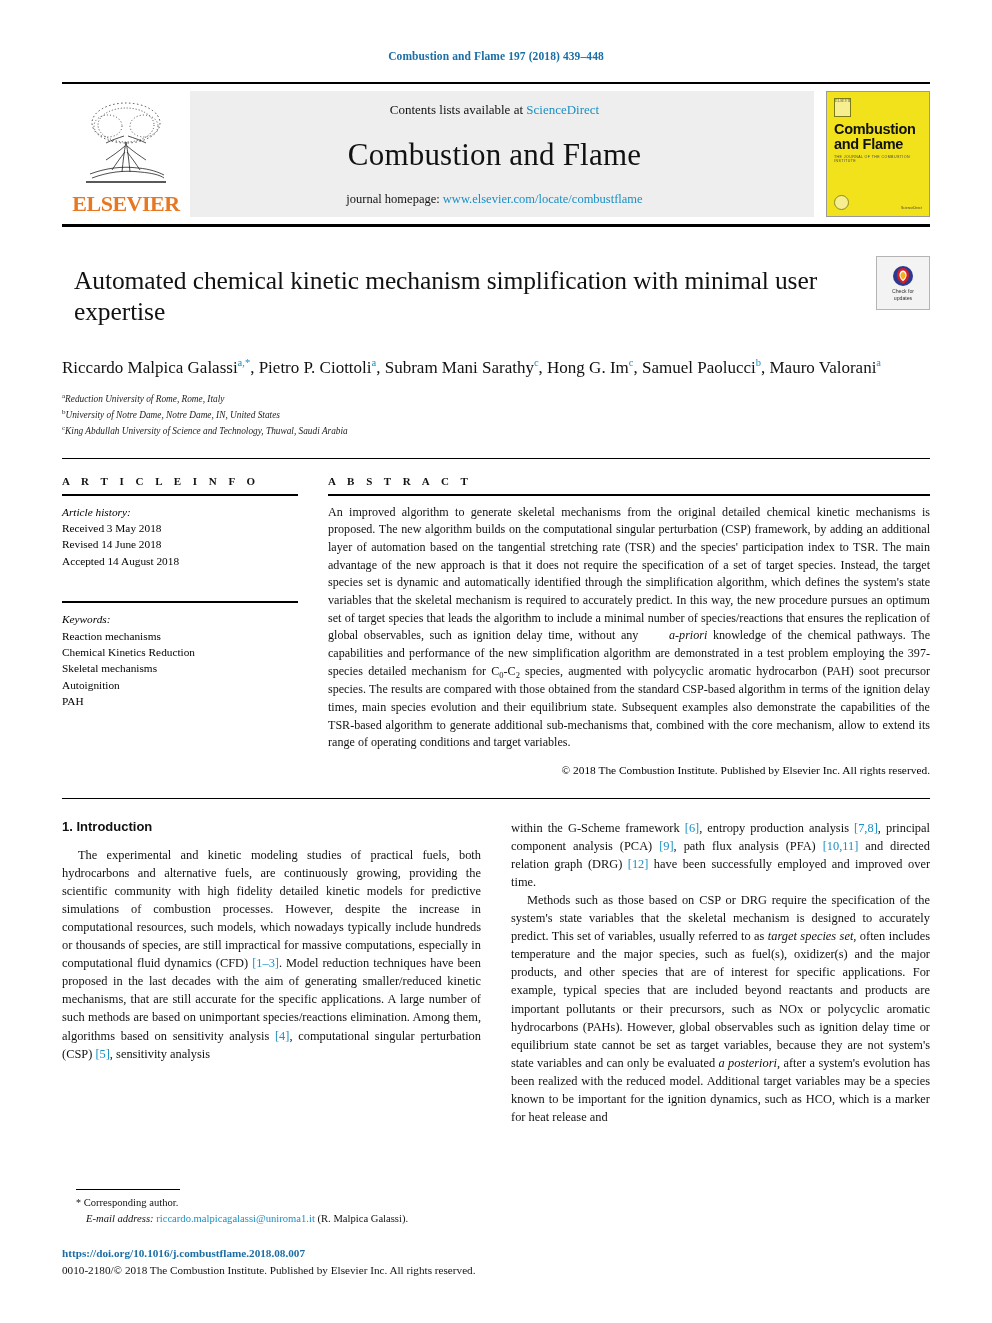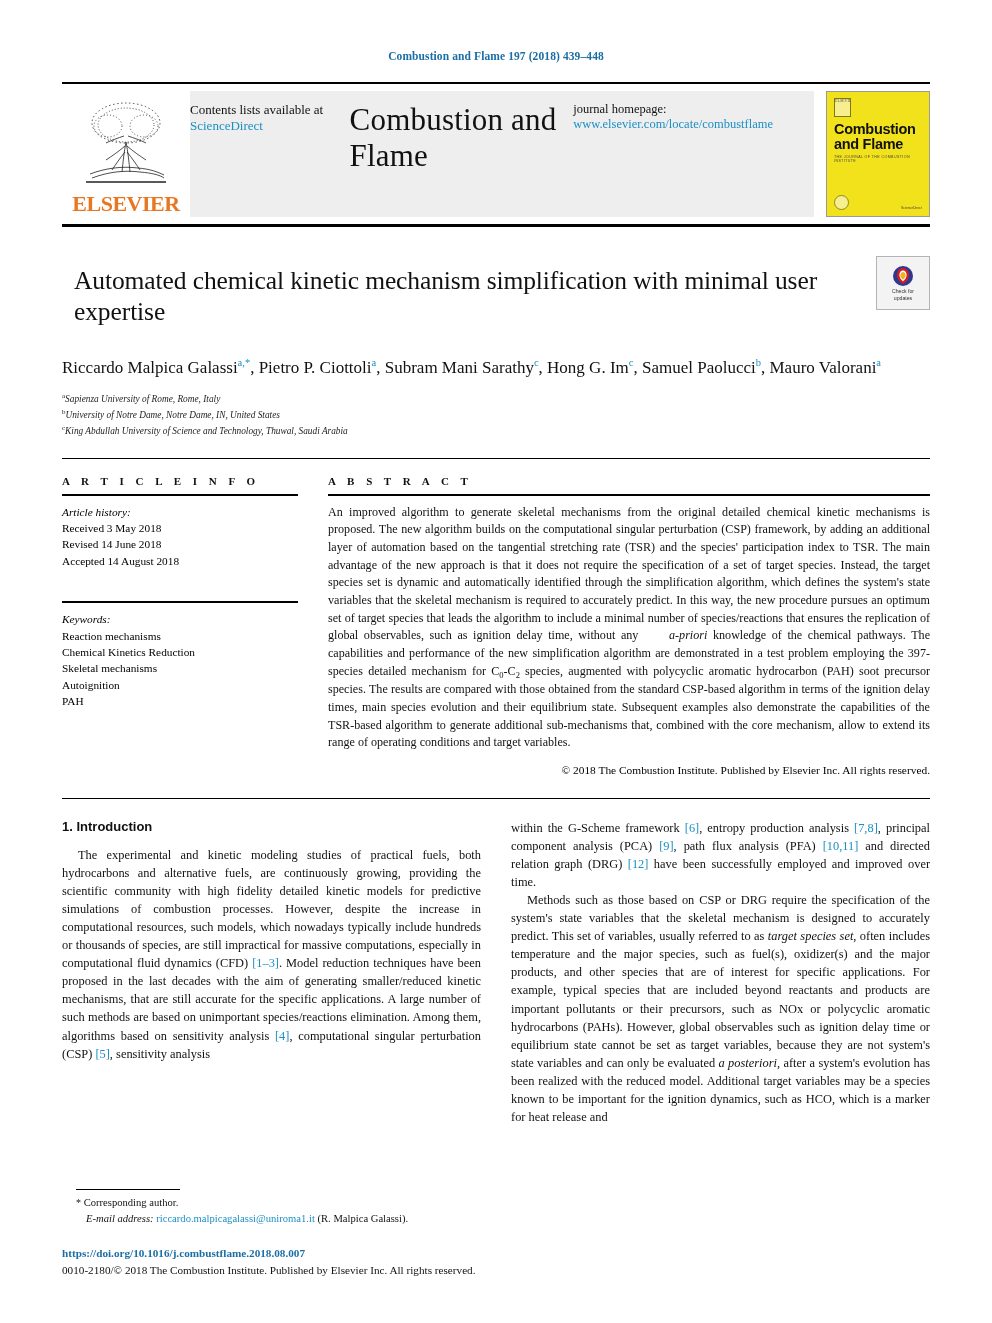--- a/index.html
+++ b/index.html
@@ -62,21 +62,22 @@
     font-weight: bold;
     letter-spacing: -0.5px;
     color: #e87722;
     line-height: 1;
     margin-top: 1px;
   }
   .masthead-center {
     flex: 1 1 auto;
     background: #eeeeee;
     display: flex;
-    flex-direction: row;
+    flex-direction: column;
+    align-items: center;
     justify-content: space-between;
     padding: 11px 15px 10px 0;
   }
   .contents-line {
     font-size: 13px;
     color: #111;
   }
   .contents-line .sd {
     color: #1b8fc4;
   }
@@ -415,21 +416,21 @@
       <div class="crossmark-label">
         <span>Check for</span><br>
         <span>updates</span>
       </div>
     </div>
   </div>
 
   <div class="authors">Riccardo Malpica Galassi<sup>a,*</sup>, Pietro P. Ciottoli<sup>a</sup>, Subram Mani Sarathy<sup>c</sup>, Hong G. Im<sup>c</sup>, Samuel Paolucci<sup>b</sup>, Mauro Valorani<sup>a</sup></div>
 
   <div class="affiliations">
-    <div><sup>a</sup><span>Sapienza University of Rome, Rome, Italy</span></div>
+    <div><sup>a</sup><span>Reduction University of Rome, Rome, Italy</span></div>
     <div><sup>b</sup><span>University of Notre Dame, Notre Dame, IN, United States</span></div>
     <div><sup>c</sup><span>King Abdullah University of Science and Technology, Thuwal, Saudi Arabia</span></div>
   </div>
 
   <div class="rule-thin"></div>
 
   <div class="info-abstract">
 
     <div class="col-info">
       <div class="sec-head">A R T I C L E   I N F O</div>

